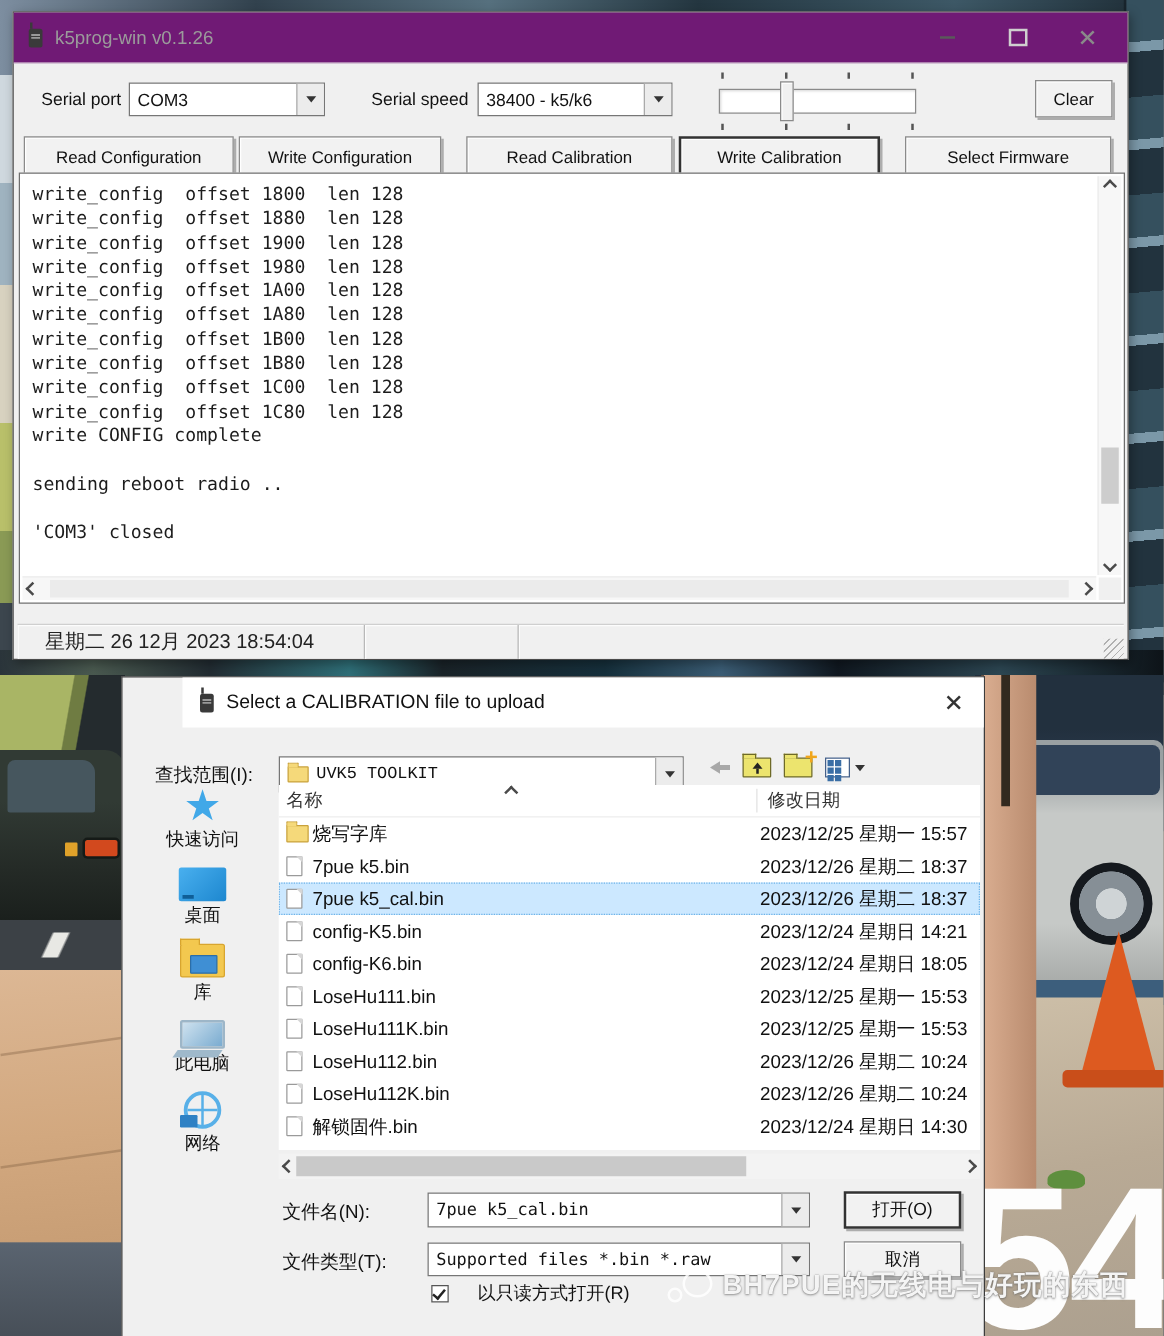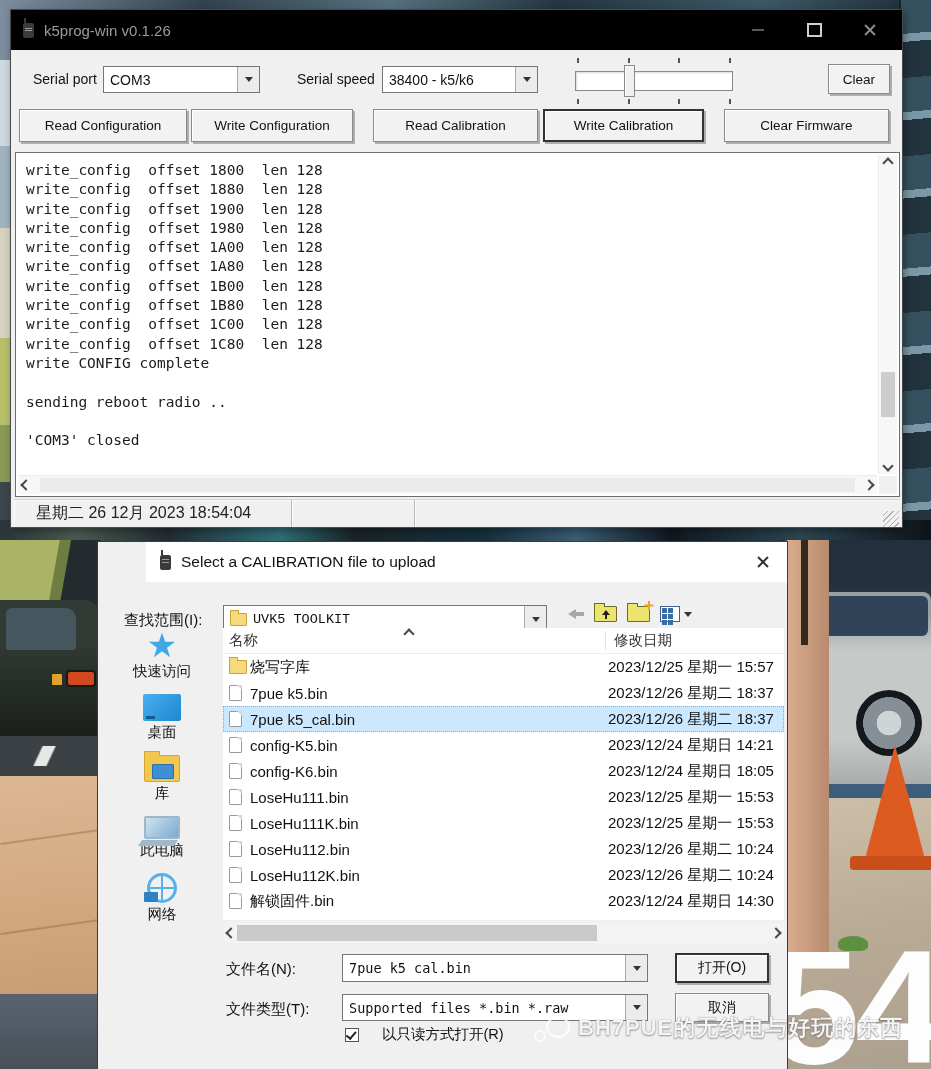--- a/index.html
+++ b/index.html
@@ -57,33 +57,33 @@
   .radioic{position:relative;width:11px;height:15px;background:#3a3a3a;border-radius:2px;}
   .radioic::before{content:"";position:absolute;top:-5px;left:1px;width:2px;height:5px;background:#3a3a3a;}
   .radioic::after{content:"";position:absolute;top:3px;left:2px;right:2px;height:5px;
     background:repeating-linear-gradient(0deg,#9a9a9a 0 1px,transparent 1px 2.5px);}
   .xglyph{position:relative;width:14px;height:14px;}
   .xglyph::before,.xglyph::after{content:"";position:absolute;top:6px;left:0;width:14px;height:2px;background:#8a8a8a;}
   .xglyph::before{transform:rotate(45deg);} .xglyph::after{transform:rotate(-45deg);}
   
   .win{position:absolute;left:10px;top:9px;width:893px;height:519px;background:#f0f0f0;
     border:1px solid #4a4a4a;box-shadow:2px 3px 8px rgba(0,0,0,.35);z-index:2;box-sizing:border-box;}
-  .win-titlebar{position:relative;height:40px;background:#000000;border-bottom:1px solid #ececec;display:flex;align-items:center;padding-left:12px;text-align:center;}
+  .win-titlebar{position:relative;height:40px;background:#701a75;border-bottom:1px solid #ececec;display:flex;align-items:center;padding-left:12px;text-align:center;}
   .win-title{margin-left:10px;font-size:15px;color:var(--title-text-gray,#9b9b9b);}
   .win-controls{position:absolute;right:4px;top:0;height:40px;display:flex;}
   .winbtn{width:56px;height:40px;display:flex;align-items:center;justify-content:center;}
   .min-glyph{width:12px;height:2px;background:#5a5a5a;}
   .max-glyph{width:11px;height:10px;border:2px solid #cfcfcf;}
   .ui-label{position:absolute;font-size:14px;color:#111;white-space:nowrap;}
   .slider{position:absolute;left:564px;top:48px;width:158px;height:46px;}
   .tickrow{position:absolute;left:2px;right:2px;display:flex;justify-content:space-between;}
   .tick{width:2px;height:5px;background:#555;}
   .groove{position:absolute;left:0;right:0;top:13px;height:20px;background:#fff;border:1px solid #8a8a8a;box-shadow:inset 1px 1px 2px rgba(0,0,0,.15);box-sizing:border-box;}
   .thumb{position:absolute;left:31%;top:7px;width:11px;height:32px;background:#f0f0f0;border:1px solid #8a8a8a;box-shadow:inset 1px 1px 0 #fff;box-sizing:border-box;}
-  .logarea{position:absolute;left:4px;top:142px;width:885px;height:345px;background:#fff;border:1px solid #6e6e6e;box-sizing:border-box;}
+  .logarea{position:absolute;left:4px;top:128px;width:885px;height:345px;background:#fff;border:1px solid #6e6e6e;box-sizing:border-box;}
   .logtext{margin:0;padding:8px 10px;font-family:"DejaVu Sans Mono",monospace;font-size:14.5px;line-height:19.3px;color:var(--log-text,#1c1c1c);white-space:pre;}
   .vscroll{position:absolute;top:2px;right:2px;bottom:22px;width:18px;background:#f7f7f7;border-left:1px solid #ececec;}
   .vscroll .arr{position:absolute;left:0;width:100%;height:16px;display:flex;align-items:center;justify-content:center;}
   .vscroll .thumb-v{position:absolute;left:2px;right:2px;top:68%;height:14%;background:#cdcdcd;}
   .hscroll{position:absolute;left:2px;right:22px;bottom:2px;height:18px;background:#f7f7f7;border-top:1px solid #ececec;}
   .hscroll .arr{position:absolute;top:0;height:100%;width:16px;display:flex;align-items:center;justify-content:center;}
   .hscroll .thumb-h{position:absolute;top:2px;bottom:2px;left:22px;right:22px;background:#ebebeb;}
   .sb-corner{position:absolute;right:2px;bottom:2px;width:18px;height:18px;background:#f0f0f0;}
   .statusbar{position:absolute;left:3px;right:3px;top:489px;height:27px;border-top:1px solid #cfcfcf;display:flex;background:#f0f0f0;}
   .panel{border-right:1px solid #b8b8b8;box-shadow:inset 1px 1px 0 rgba(255,255,255,.8);}
@@ -250,21 +250,21 @@
           <span class="tick"></span>
       </div>
     </div>
 
     <div class="btn" style="left:817px;top:54px;width:62px;height:30px;">Clear</div>
 
     <div class="btn" style="left:180px;top:99px;width:162px;height:33px;">Write Configuration</div>
     <div class="btn" style="left:8px;top:99px;width:168px;height:33px;">Read Configuration</div>
     <div class="btn" style="left:362px;top:99px;width:165px;height:33px;">Read Calibration</div>
     <div class="btn focused" style="left:532px;top:99px;width:161px;height:33px;">Write Calibration</div>
-    <div class="btn" style="left:713px;top:99px;width:165px;height:33px;">Clear Firmware</div>
+    <div class="btn" style="left:713px;top:99px;width:165px;height:33px;">Select Firmware</div>
 
     <div class="logarea">
       <pre class="logtext">write_config  offset 1800  len 128
 write_config  offset 1880  len 128
 write_config  offset 1900  len 128
 write_config  offset 1980  len 128
 write_config  offset 1A00  len 128
 write_config  offset 1A80  len 128
 write_config  offset 1B00  len 128
 write_config  offset 1B80  len 128

